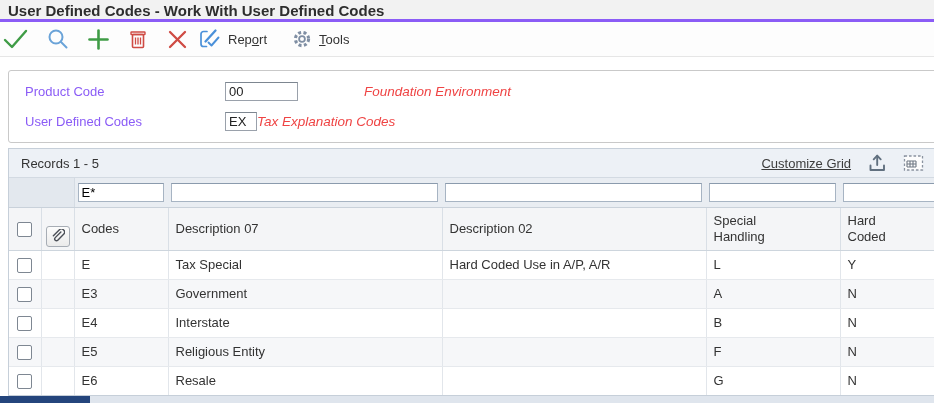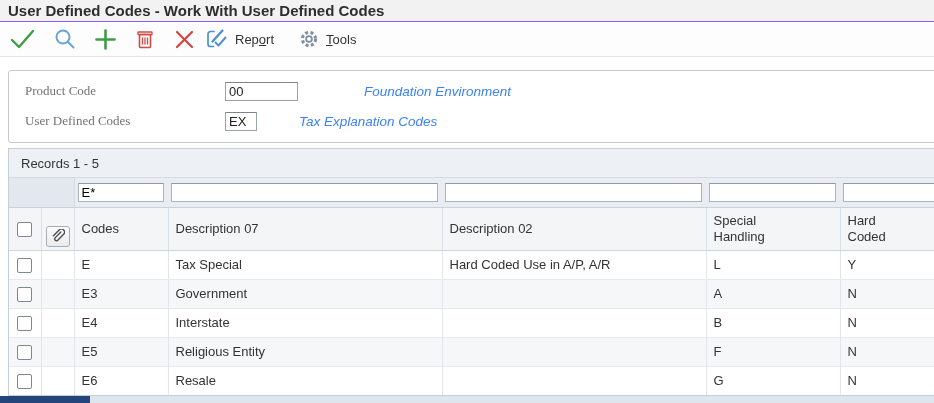--- a/index.html
+++ b/index.html
@@ -8,72 +8,72 @@
     font-family: "Liberation Sans", sans-serif;
     background: #ffffff;
     position: relative;
     color: #333;
   }
 
   
   .titlebar {
     height: 22px;
     background: #f2f2f2;
-    border-bottom: 1px solid #8b5cf6;
+    border-bottom: 3px solid #8b5cf6;
     font-size: 15px;
     font-weight: bold;
     color: #2e2e2e;
     line-height: 21px;
     padding-left: 8px;
     white-space: nowrap;
   }
 
   
   .toolbar {
     height: 35px;
     display: flex;
     align-items: center;
     background: #fdfdfd;
     border-bottom: 1px solid #e6e6e6;
-    padding-left: 10px;
+    padding-left: 3px;
   }
   .tb-icon { display: inline-flex; align-items: center; justify-content: center; cursor: pointer; }
   .tb-gap { margin-right: 19px; }
   .tb-group { display: inline-flex; align-items: center; gap: 6px; cursor: pointer; }
   .tb-label { font-size: 13px; color: #333; }
   .tb-label u { text-decoration: underline; }
 
   
   .formbox {
     position: absolute;
     top: 70px; left: 8px; right: -3px;
     height: 73px;
     border: 1px solid #c9c9c9;
     border-radius: 3px;
     background: #fff;
   }
   .form-row { position: absolute; left: 16px; height: 22px; display: flex; align-items: center; }
   .form-row.r1 { top: 9px; }
   .form-row.r2 { top: 39px; }
-  .form-label { width: 200px; font-size: 13px; color: #737373; font-family: Liberation Serif, serif; }
+  .form-label { width: 200px; font-size: 13px; color: #8b5cf6; }
   .form-input {
     height: 19px;
     border: 1px solid #9aa1ab;
     border-top-color: #7d8690;
     font-family: Liberation Sans, sans-serif;
     font-size: 13px;
     color: #222;
     padding: 0 3px;
     background: #fff;
   }
   .form-input.w-code { width: 73px; }
   .form-input.w-udc  { width: 32px; }
-  .form-desc { font-size: 13.5px; font-style: italic; color: #3b82f6; }
+  .form-desc { font-size: 13.5px; font-style: italic; color: #ef4444; }
   .r1 .form-desc { margin-left: 66px; }
-  .r2 .form-desc { margin-left: 42px; }
+  .r2 .form-desc { }
 
   
   .grid {
     position: absolute;
     top: 148px; left: 8px; right: 0; bottom: 7px;
     border: 1px solid #c6cfd9;
     border-right: none;
     overflow: hidden;
     background: #be185d;
   }
@@ -252,20 +252,36 @@
     <span class="form-label">User Defined Codes</span>
     <input class="form-input w-udc" type="text" value="EX" style="">
     <span class="form-desc">Tax Explanation Codes</span>
   </div>
 </div>
 
 <div class="grid">
 
   <div class="records-bar">
     <span>Records 1 - 5</span>
+    <span class="right">
+      <a class="customize-link">Customize Grid</a>
+      <span class="tb-icon">
+        <svg width="22" height="20" viewBox="0 0 22 20">
+          <path d="M4.5 12.5 v4.5 h13.5 v-4.5" fill="none" stroke="#61707f" stroke-width="1.9" stroke-linecap="round" stroke-linejoin="round"></path>
+          <line x1="11.2" y1="3" x2="11.2" y2="12" stroke="#61707f" stroke-width="1.9" stroke-linecap="round"></line>
+          <polyline points="7.7,6.3 11.2,2.6 14.7,6.3" fill="none" stroke="#61707f" stroke-width="1.9" stroke-linecap="round" stroke-linejoin="round"></polyline>
+        </svg>
+      </span>
+      <span class="tb-icon">
+        <svg width="21" height="18" viewBox="0 0 21 18">
+          <rect x="1.5" y="2" width="18" height="14" fill="#fdfdfd" stroke="#8a93a0" stroke-width="1.3" stroke-dasharray="2.6 1.9"></rect>
+          <path d="M4 7 h9 M4 10 h9 M4 13 h9 M4 7 v6 M7 7 v6 M10 7 v6 M13 7 v6" stroke="#6f7884" stroke-width="1.1" fill="none"></path>
+        </svg>
+      </span>
+    </span>
   </div>
 
   <table class="udc-grid">
     <colgroup>
       <col style="width:32px">
         <col style="width:33px">
         <col style="width:94px">
       <col style="width:274px">
         <col style="width:264px">
         <col style="width:134px">

